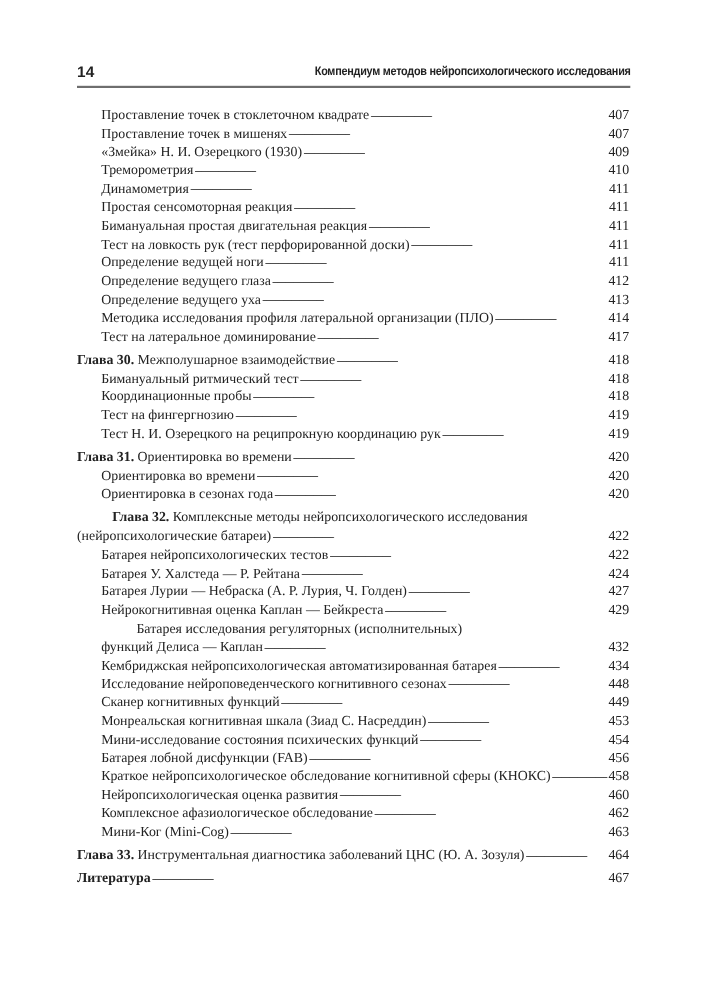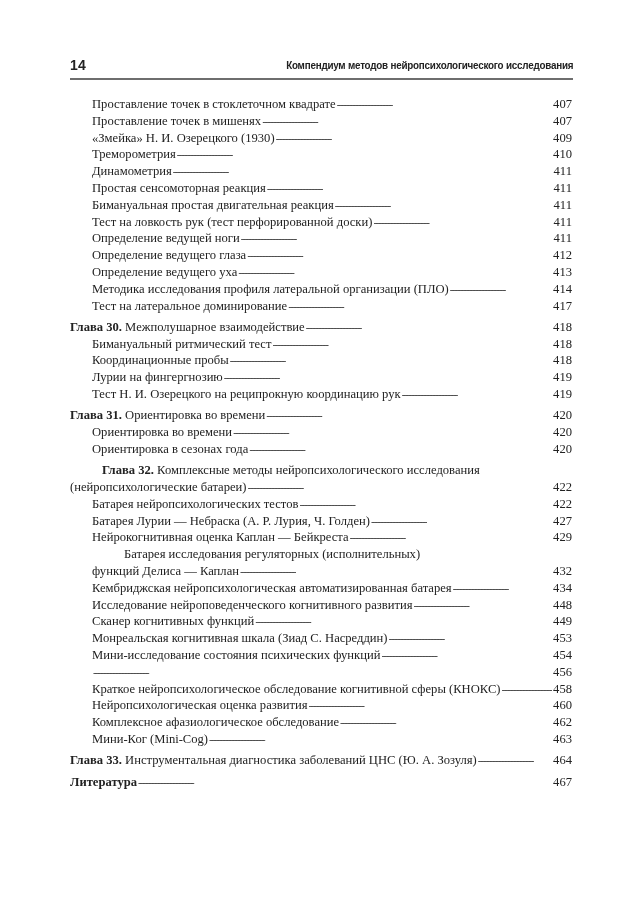--- a/index.html
+++ b/index.html
@@ -112,21 +112,21 @@
         <span class="title"><span>Бимануальный ритмический тест</span></span>
         <span class="leader"></span>
         <span class="pg">418</span>
       </div>
       <div class="row sub">
         <span class="title"><span>Координационные пробы</span></span>
         <span class="leader"></span>
         <span class="pg">418</span>
       </div>
       <div class="row sub">
-        <span class="title"><span>Лурии на фингергнозию</span></span>
+        <span class="title"><span>Тест на фингергнозию</span></span>
         <span class="leader"></span>
         <span class="pg">419</span>
       </div>
       <div class="row sub">
         <span class="title"><span>Тест Н. И. Озерецкого на реципрокную координацию рук</span></span>
         <span class="leader"></span>
         <span class="pg">419</span>
       </div>
       <div class="row chapter">
         <span class="title"><b>Глава 31.</b> <span>Ориентировка во времени</span></span>
@@ -150,20 +150,25 @@
         <span class="title">(нейропсихологические батареи)</span>
         <span class="leader"></span>
         <span class="pg">422</span>
       </div>
       <div class="row sub">
         <span class="title"><span>Батарея нейропсихологических тестов</span></span>
         <span class="leader"></span>
         <span class="pg">422</span>
       </div>
       <div class="row sub">
+        <span class="title"><span>Батарея У. Халстеда — Р. Рейтана</span></span>
+        <span class="leader"></span>
+        <span class="pg">424</span>
+      </div>
+      <div class="row sub">
         <span class="title"><span>Батарея Лурии — Небраска (А. Р. Лурия, Ч. Голден)</span></span>
         <span class="leader"></span>
         <span class="pg">427</span>
       </div>
       <div class="row sub">
         <span class="title"><span>Нейрокогнитивная оценка Каплан — Бейкреста</span></span>
         <span class="leader"></span>
         <span class="pg">429</span>
       </div>
       <div class="row sub wrap-first">
@@ -173,40 +178,41 @@
         <span class="title">функций Делиса — Каплан</span>
         <span class="leader"></span>
         <span class="pg">432</span>
       </div>
       <div class="row sub">
         <span class="title"><span>Кембриджская нейропсихологическая автоматизированная батарея</span></span>
         <span class="leader"></span>
         <span class="pg">434</span>
       </div>
       <div class="row sub">
-        <span class="title"><span>Исследование нейроповеденческого когнитивного развития</span></span>
+        <span class="title"><span>Исследование нейроповеденческого когнитивного сезонах</span></span>
         <span class="leader"></span>
         <span class="pg">448</span>
       </div>
       <div class="row sub">
         <span class="title"><span>Сканер когнитивных функций</span></span>
         <span class="leader"></span>
         <span class="pg">449</span>
       </div>
       <div class="row sub">
         <span class="title"><span>Монреальская когнитивная шкала (Зиад С. Насреддин)</span></span>
         <span class="leader"></span>
         <span class="pg">453</span>
       </div>
       <div class="row sub">
         <span class="title"><span>Мини-исследование состояния психических функций</span></span>
         <span class="leader"></span>
         <span class="pg">454</span>
       </div>
       <div class="row sub">
+        <span class="title"><span>Батарея лобной дисфункции (FAB)</span></span>
         <span class="leader"></span>
         <span class="pg">456</span>
       </div>
       <div class="row sub">
         <span class="title"><span>Краткое нейропсихологическое обследование когнитивной сферы (КНОКС)</span></span>
         <span class="leader"></span>
         <span class="pg">458</span>
       </div>
       <div class="row sub">
         <span class="title"><span>Нейропсихологическая оценка развития</span></span>

